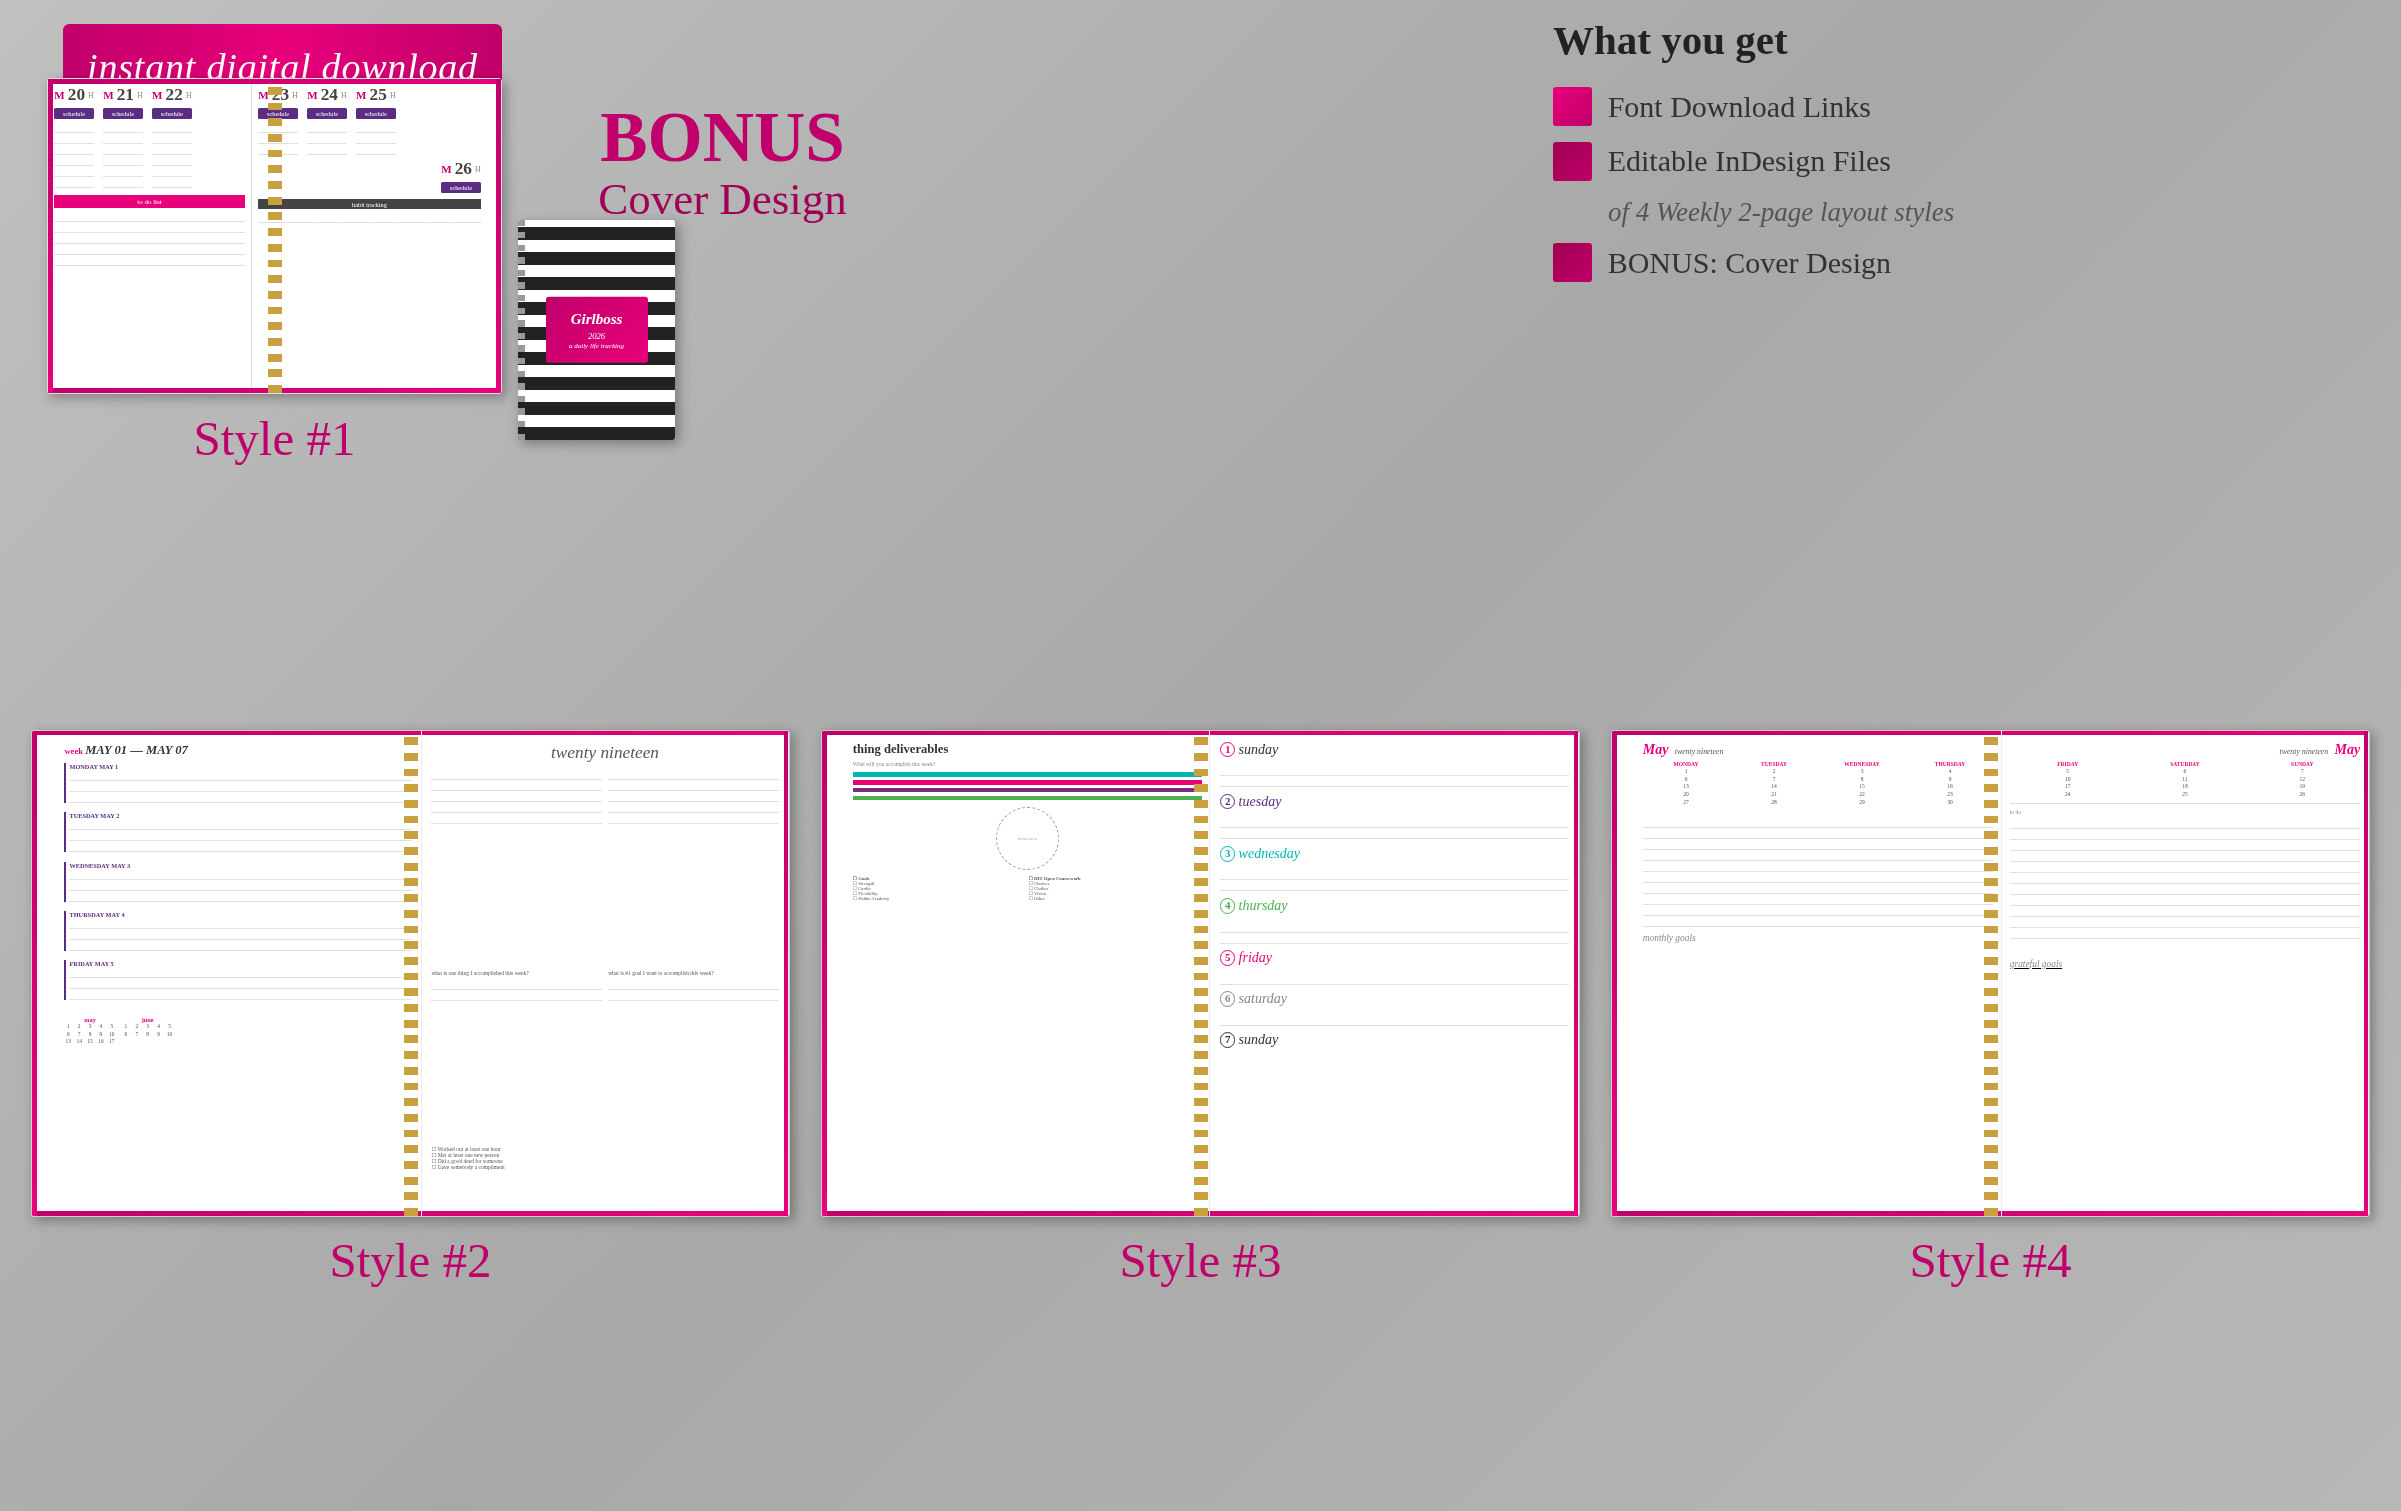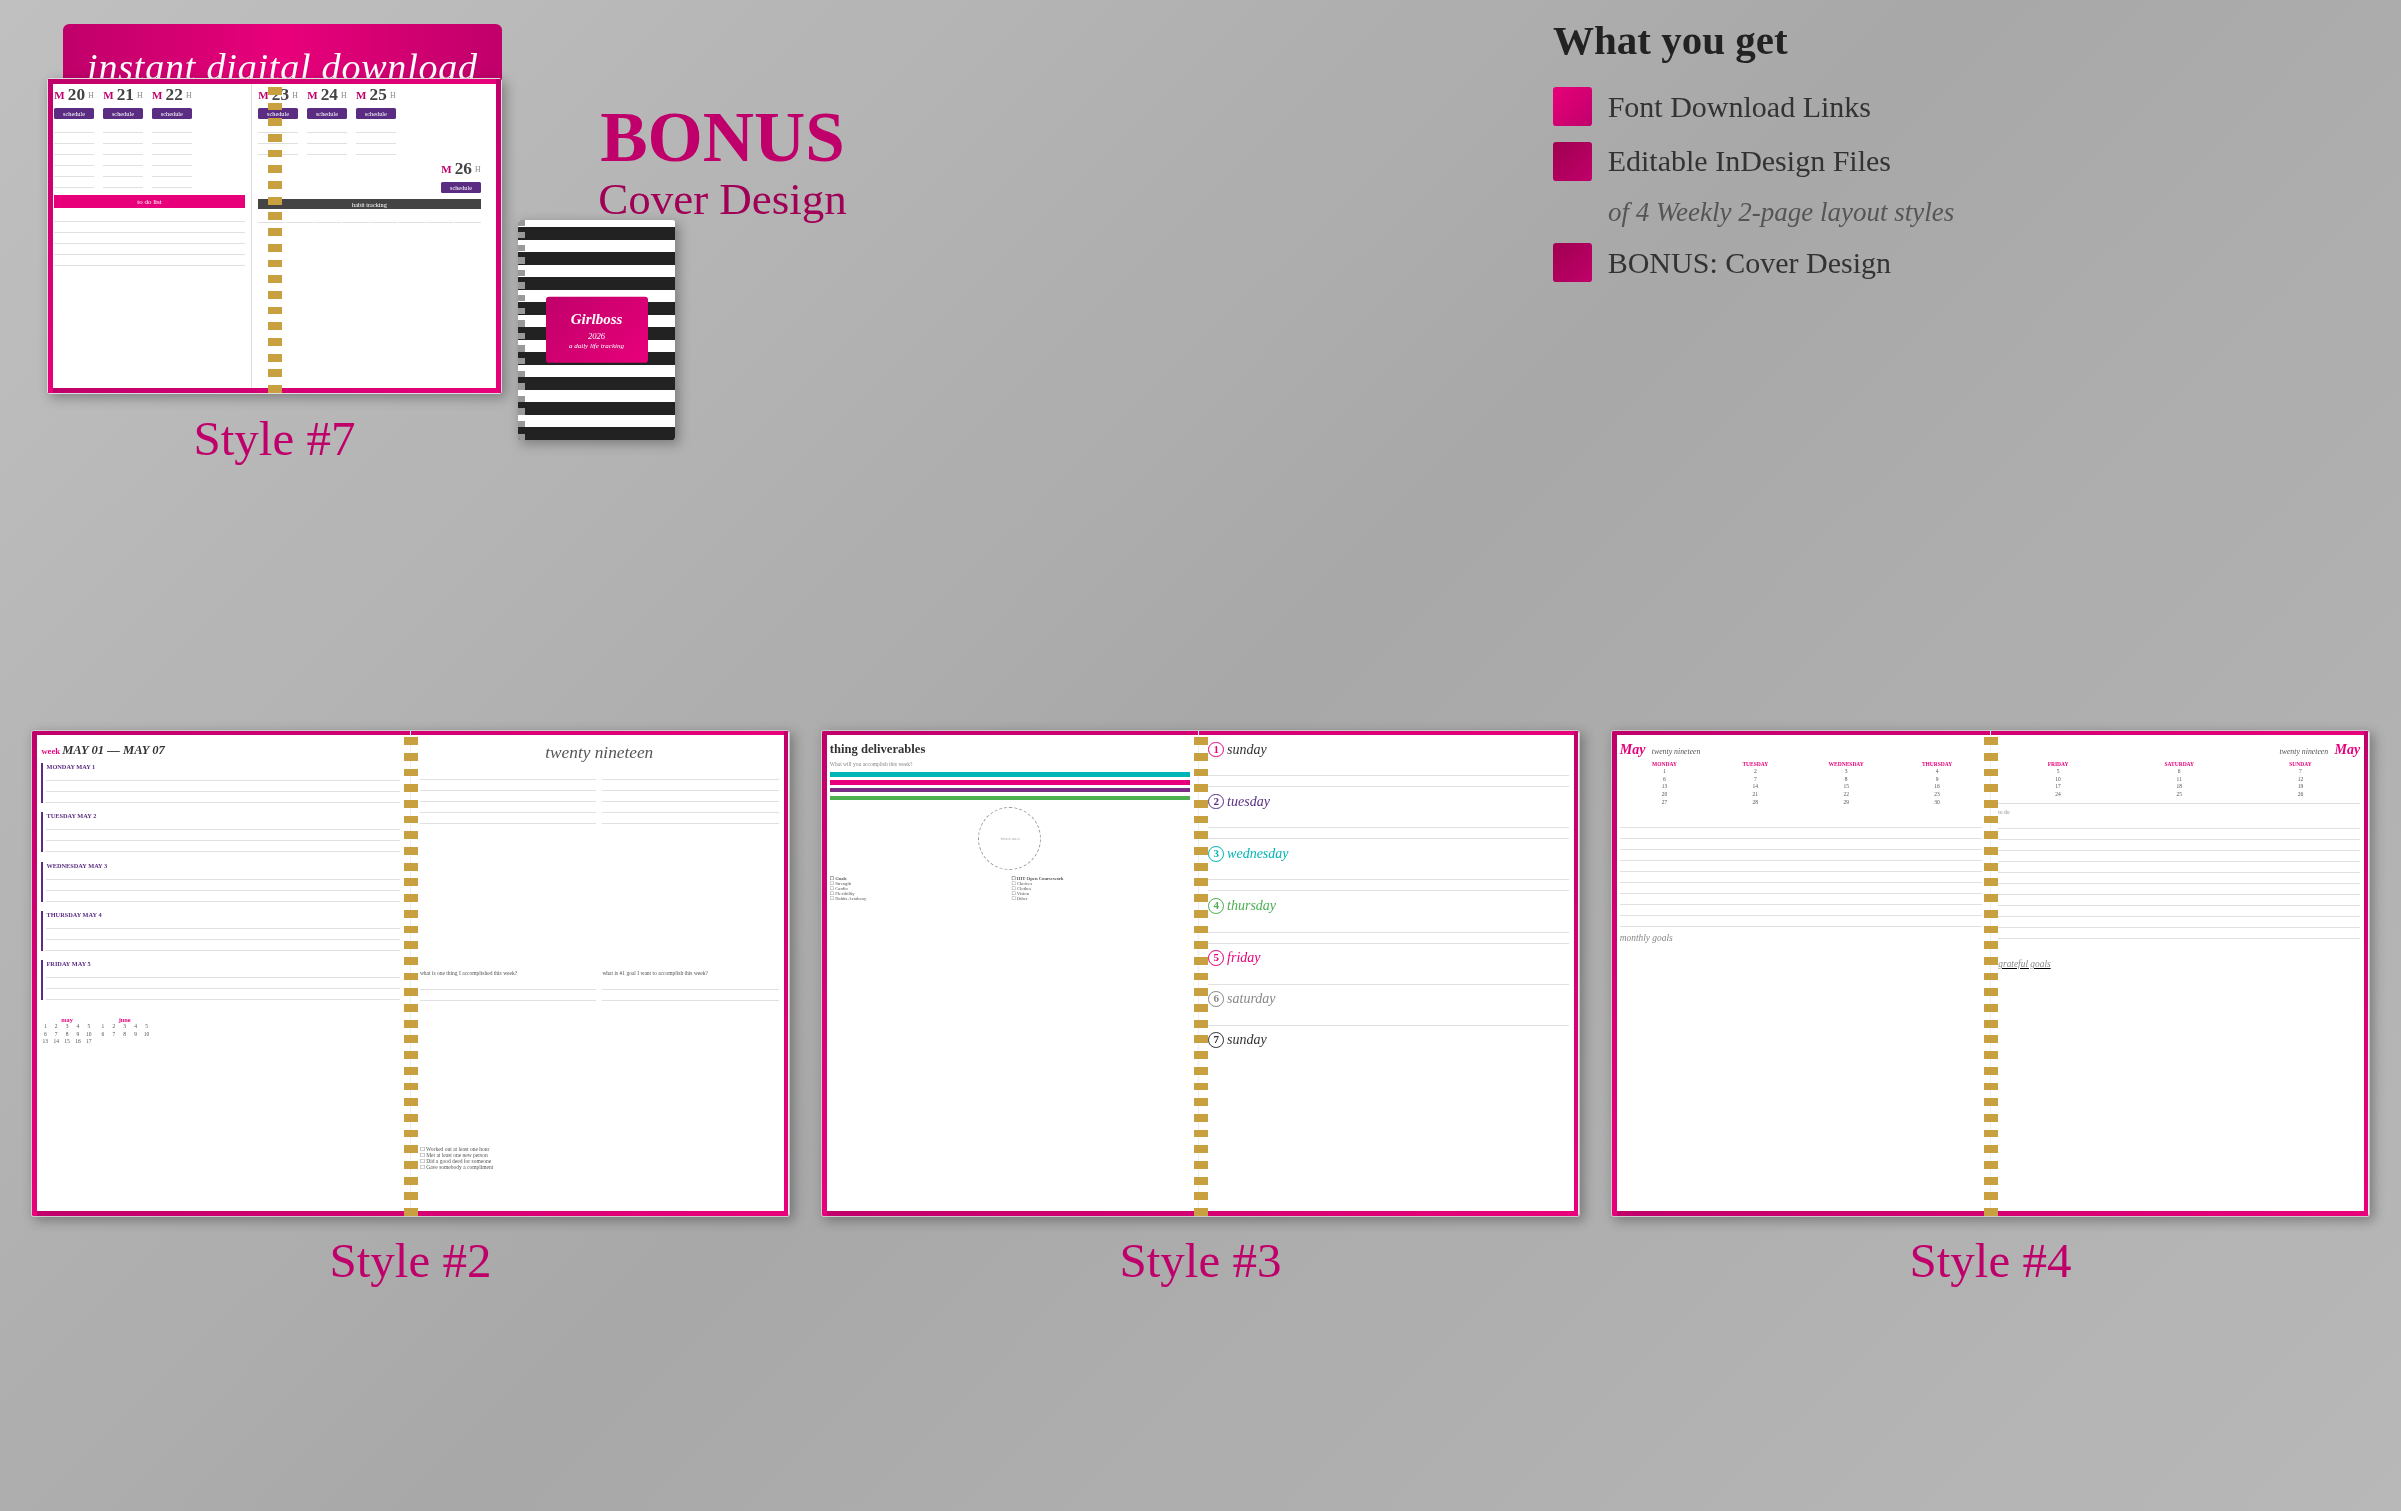--- a/index.html
+++ b/index.html
@@ -269,20 +269,21 @@
     .planner-spread {
       width: 100%;
       height: 487px;
       display: flex;
       background: white;
       border: 1.6px solid #ccc;
       box-shadow: 3.1px 3.1px 11.8px rgba(0,0,0,0.3);
       border-radius: 3.1px;
       overflow: hidden;
       position: relative;
+      padding-left: 23px;
     }
 
     .spread-page {
       flex: 1;
       padding: 7.8px;
       border-right: 1.6px solid #eee;
       position: relative;
       overflow: hidden;
     }
     .spread-page:last-child { border-right: none; }
@@ -562,21 +563,21 @@
             <div class="h-line"></div>
             <div class="h-line"></div>
           <div class="h-line"></div>
             <div class="h-line"></div>
         </div>
       </div>
     </div>
 
     <div class="spiral-binding spiral-center"></div>
   </div>
-  <div class="style1-label">Style #7</div>
+  <div class="style1-label">Style #1</div>
 </div>
 
 <div class="bonus-cover">
   <div class="cover-stripes">
     <div class="cover-spiral"></div>
     <div class="cover-label">
       <div class="cover-label-text">
         <div style="font-size:15px;font-weight:bold;">Girlboss</div>
         <div style="font-size:8.6px;">2026</div>
         <div style="font-size:7px; font-style:italic;">a daily life tracking</div>

